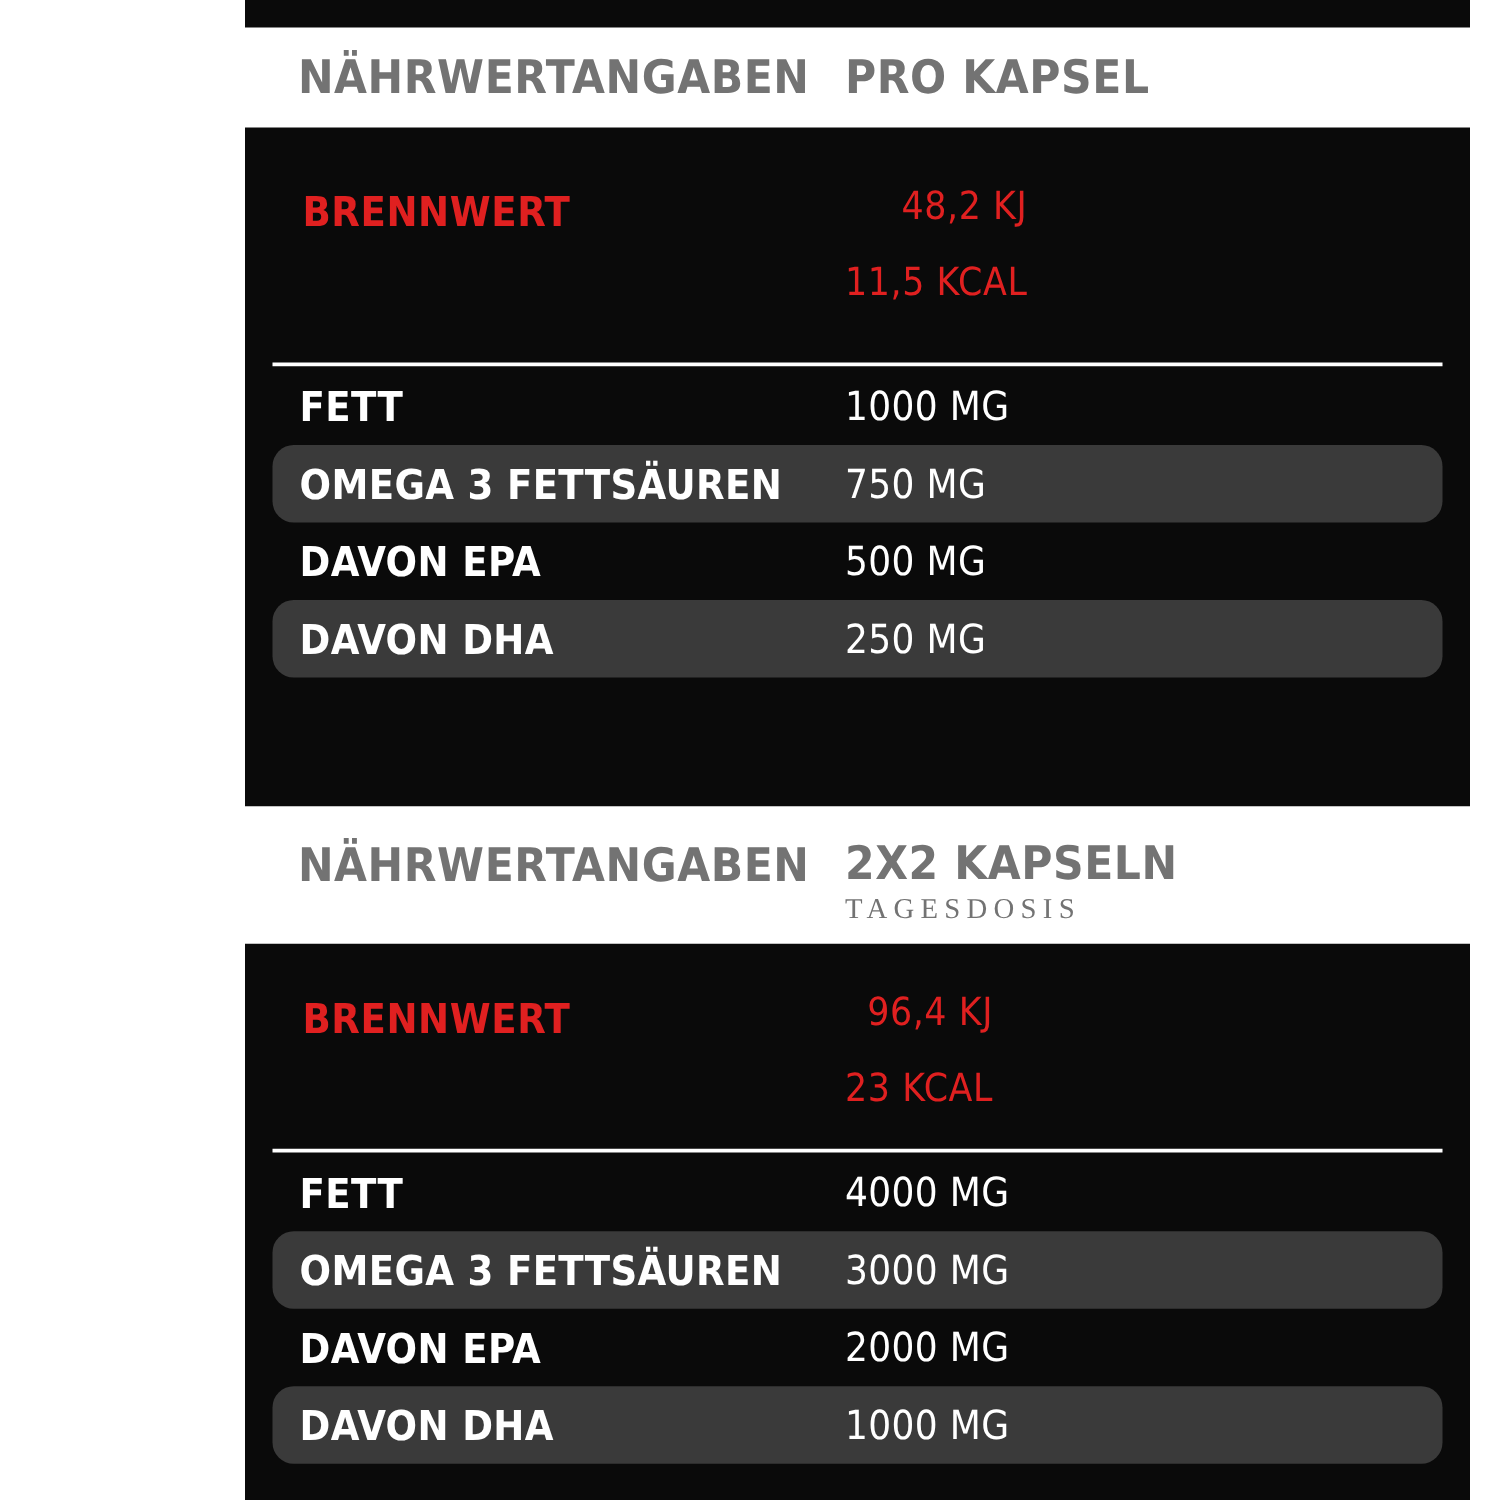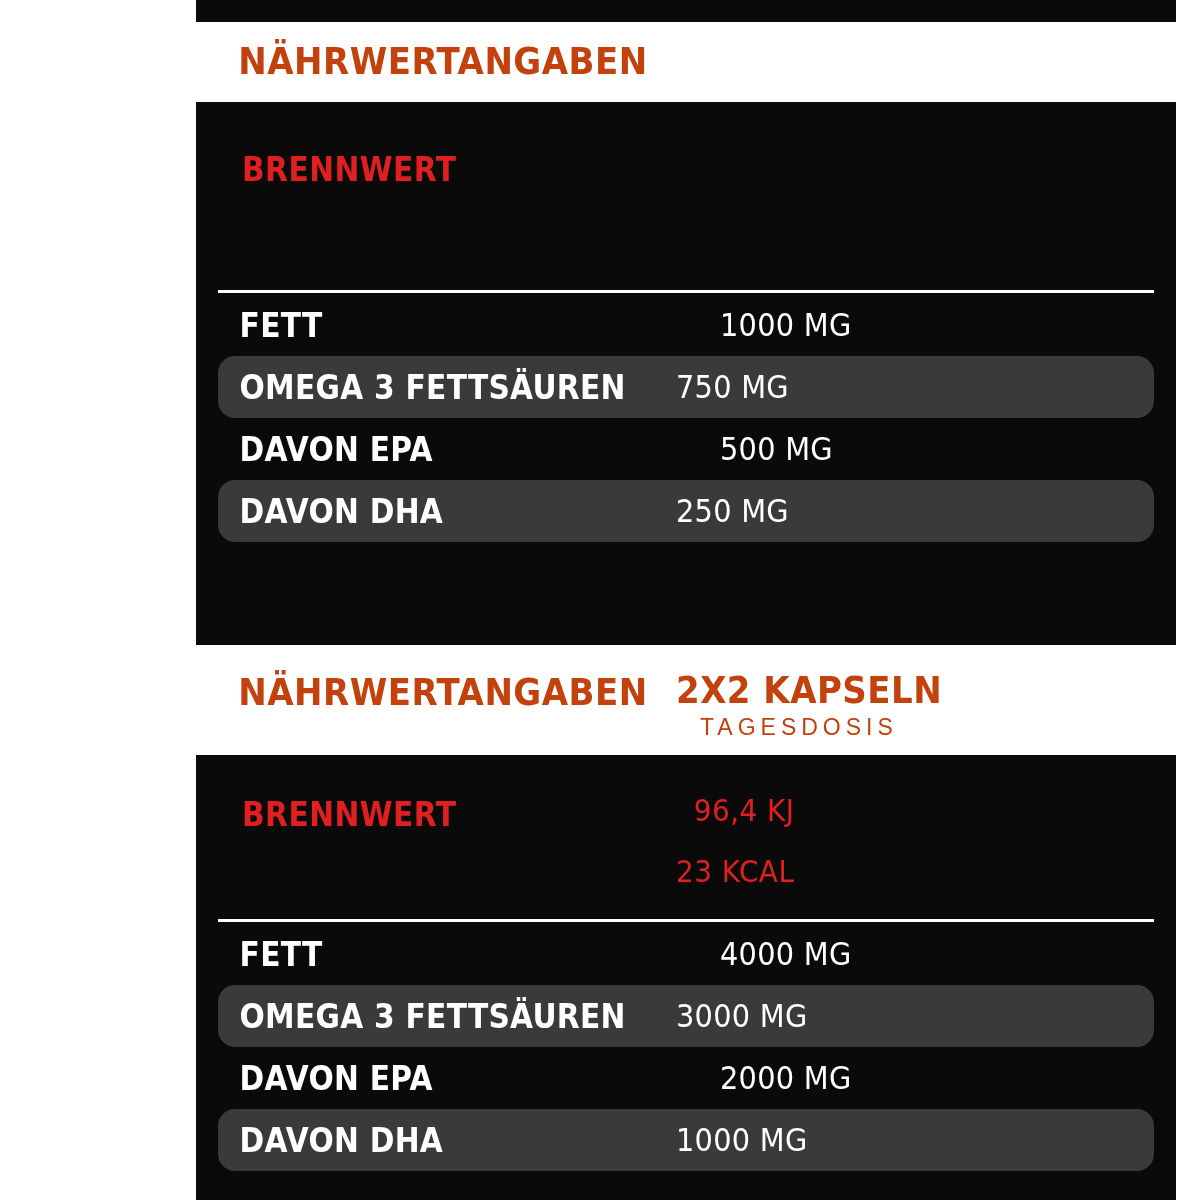--- a/index.html
+++ b/index.html
@@ -29,21 +29,21 @@
   }
 
   
   .block {
     position: absolute;
     left: 0;
     width: 980px;
   }
   .header-bar {
     background: #ffffff;
-    color: #c2410c;
+    color: #737373;
     display: flex;
     align-items: center;
     box-sizing: border-box;
     padding: 4px 0 6px 0;
   }
   .header-label {
     width: 470px;
     padding-left: 46px;
     box-sizing: border-box;
     font-weight: 700;
@@ -65,24 +65,23 @@
     letter-spacing: 0.5px;
     font-family: "DejaVu Sans", sans-serif;
     transform: scaleX(0.92);
     transform-origin: left center;
     white-space: nowrap;
   }
   .header-value-sub {
     font-weight: 400;
     font-size: 23px;
     letter-spacing: 5px;
-    font-family: Liberation Sans, sans-serif;
+    font-family: Liberation Serif, serif;
     white-space: nowrap;
     margin-top: 2px;
-    margin-left: 24px;
   }
 
   .energy-row {
     position: relative;
     color: #e02020;
     box-sizing: border-box;
     text-align: right;
   }
   .energy-label {
     position: absolute;
@@ -133,21 +132,20 @@
   }
   .row.shaded {
     background: #3a3a3a;
     width: 936px;
     margin-left: 22px;
     border-radius: 17px;
   }
   .row.plain {
     width: 936px;
     margin-left: 22px;
-    gap: 44px;
   }
   .row-label {
     width: 458px;
     padding-left: 24px;
     box-sizing: border-box;
     font-weight: 700;
     font-size: 33px;
     letter-spacing: 0.3px;
     font-family: "DejaVu Sans", sans-serif;
     transform: scaleX(0.90);
@@ -168,24 +166,31 @@
 </head>
 <body>
 
 <div class="page">
   <div class="panel">
 
     <div class="block" style="top:22px;">
 
       <div class="header-bar" style="height:80px;">
         <div class="header-label">NÄHRWERTANGABEN</div>
+        <div class="header-value">
+          <div class="header-value-main">PRO KAPSEL</div>
+        </div>
       </div>
 
       <div class="energy-row" style="height:170px;margin-top:48px;">
         <div class="energy-label">BRENNWERT</div>
+        <div class="energy-values">
+          <div>48,2 KJ</div>
+          <div>11,5 KCAL</div>
+        </div>
       </div>
 
       <div class="rule" style="top:268px;"></div>
 
       <div style="position:absolute;top:272px;left:0;width:980px;">
         <div class="row plain">
           <div class="row-label">FETT</div>
           <div class="row-value">1000 MG</div>
         </div>
         <div class="row shaded">

